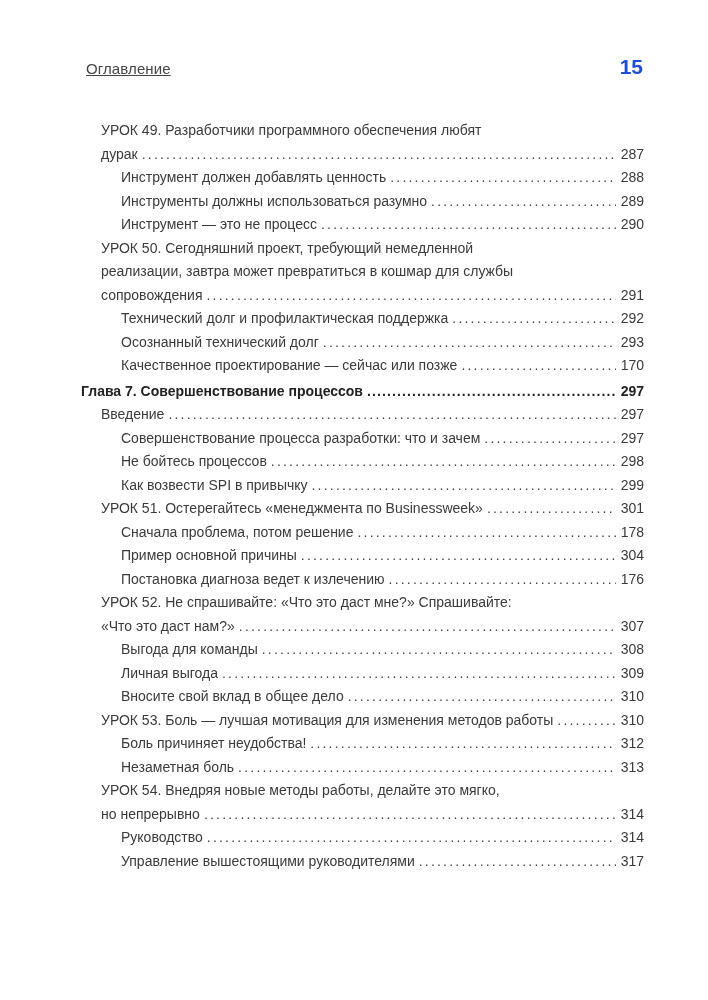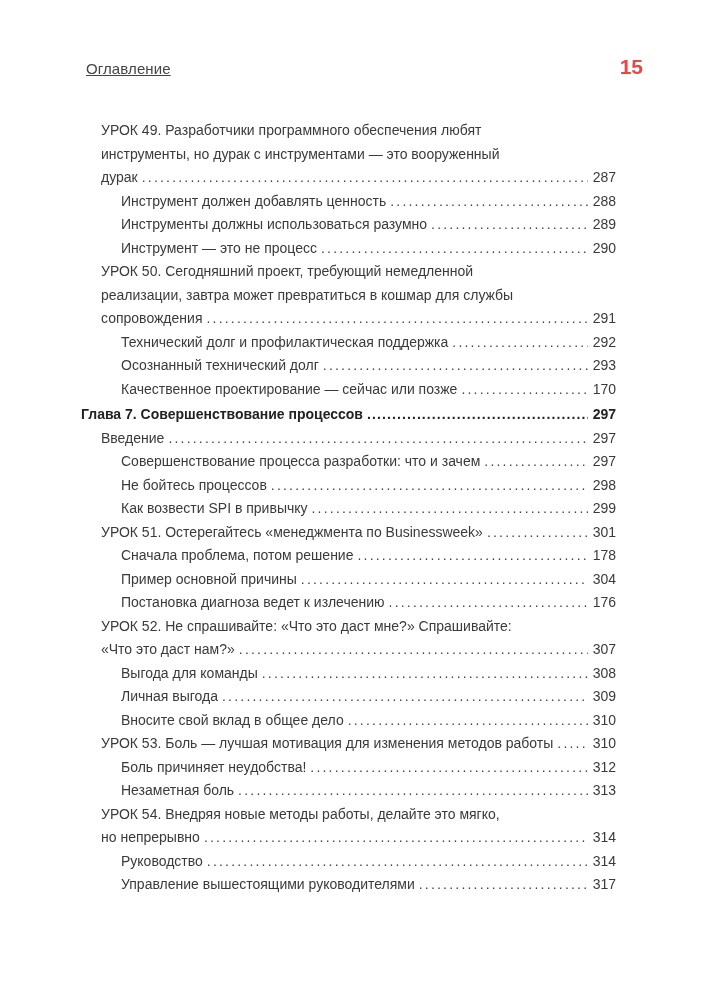--- a/index.html
+++ b/index.html
@@ -25,27 +25,27 @@
   }
   .running-title {
     font-size: 15px;
     color: #454545;
     letter-spacing: 0.1px;
     text-decoration: underline;
   }
   .folio {
     font-size: 21px;
     font-weight: bold;
-    color: #ef4444;
+    color: #1d4ed8;
   }
   
   .toc {
     margin-top: 40px;
     padding-left: 81px;
-    padding-right: 92px;
+    padding-right: 64px;
   }
   .row {
     display: flex;
     align-items: baseline;
     height: 23.5px;
     font-size: 14px;
     line-height: 23.5px;
     white-space: nowrap;
   }
   .row.indent-1 { padding-left: 20px; }
@@ -78,24 +78,20 @@
   <div class="running-header">
     <span class="running-title">Оглавление</span>
     <span class="folio">15</span>
   </div>
 
   <div class="toc">
       <div class="row indent-1 no-page">
       <span class="title">УРОК 49. Разработчики программного обеспечения любят</span>
 
     </div>
-      <div class="row indent-1 no-page">
-      <span class="title">инструменты, но дурак с инструментами — это вооруженный</span>
-
-    </div>
       <div class="row indent-1">
       <span class="title">дурак</span>
       <span class="leader"></span>
       <span class="pg">287</span>
     </div>
       <div class="row indent-2">
       <span class="title">Инструмент должен добавлять ценность</span>
       <span class="leader"></span>
       <span class="pg">288</span>
     </div>

